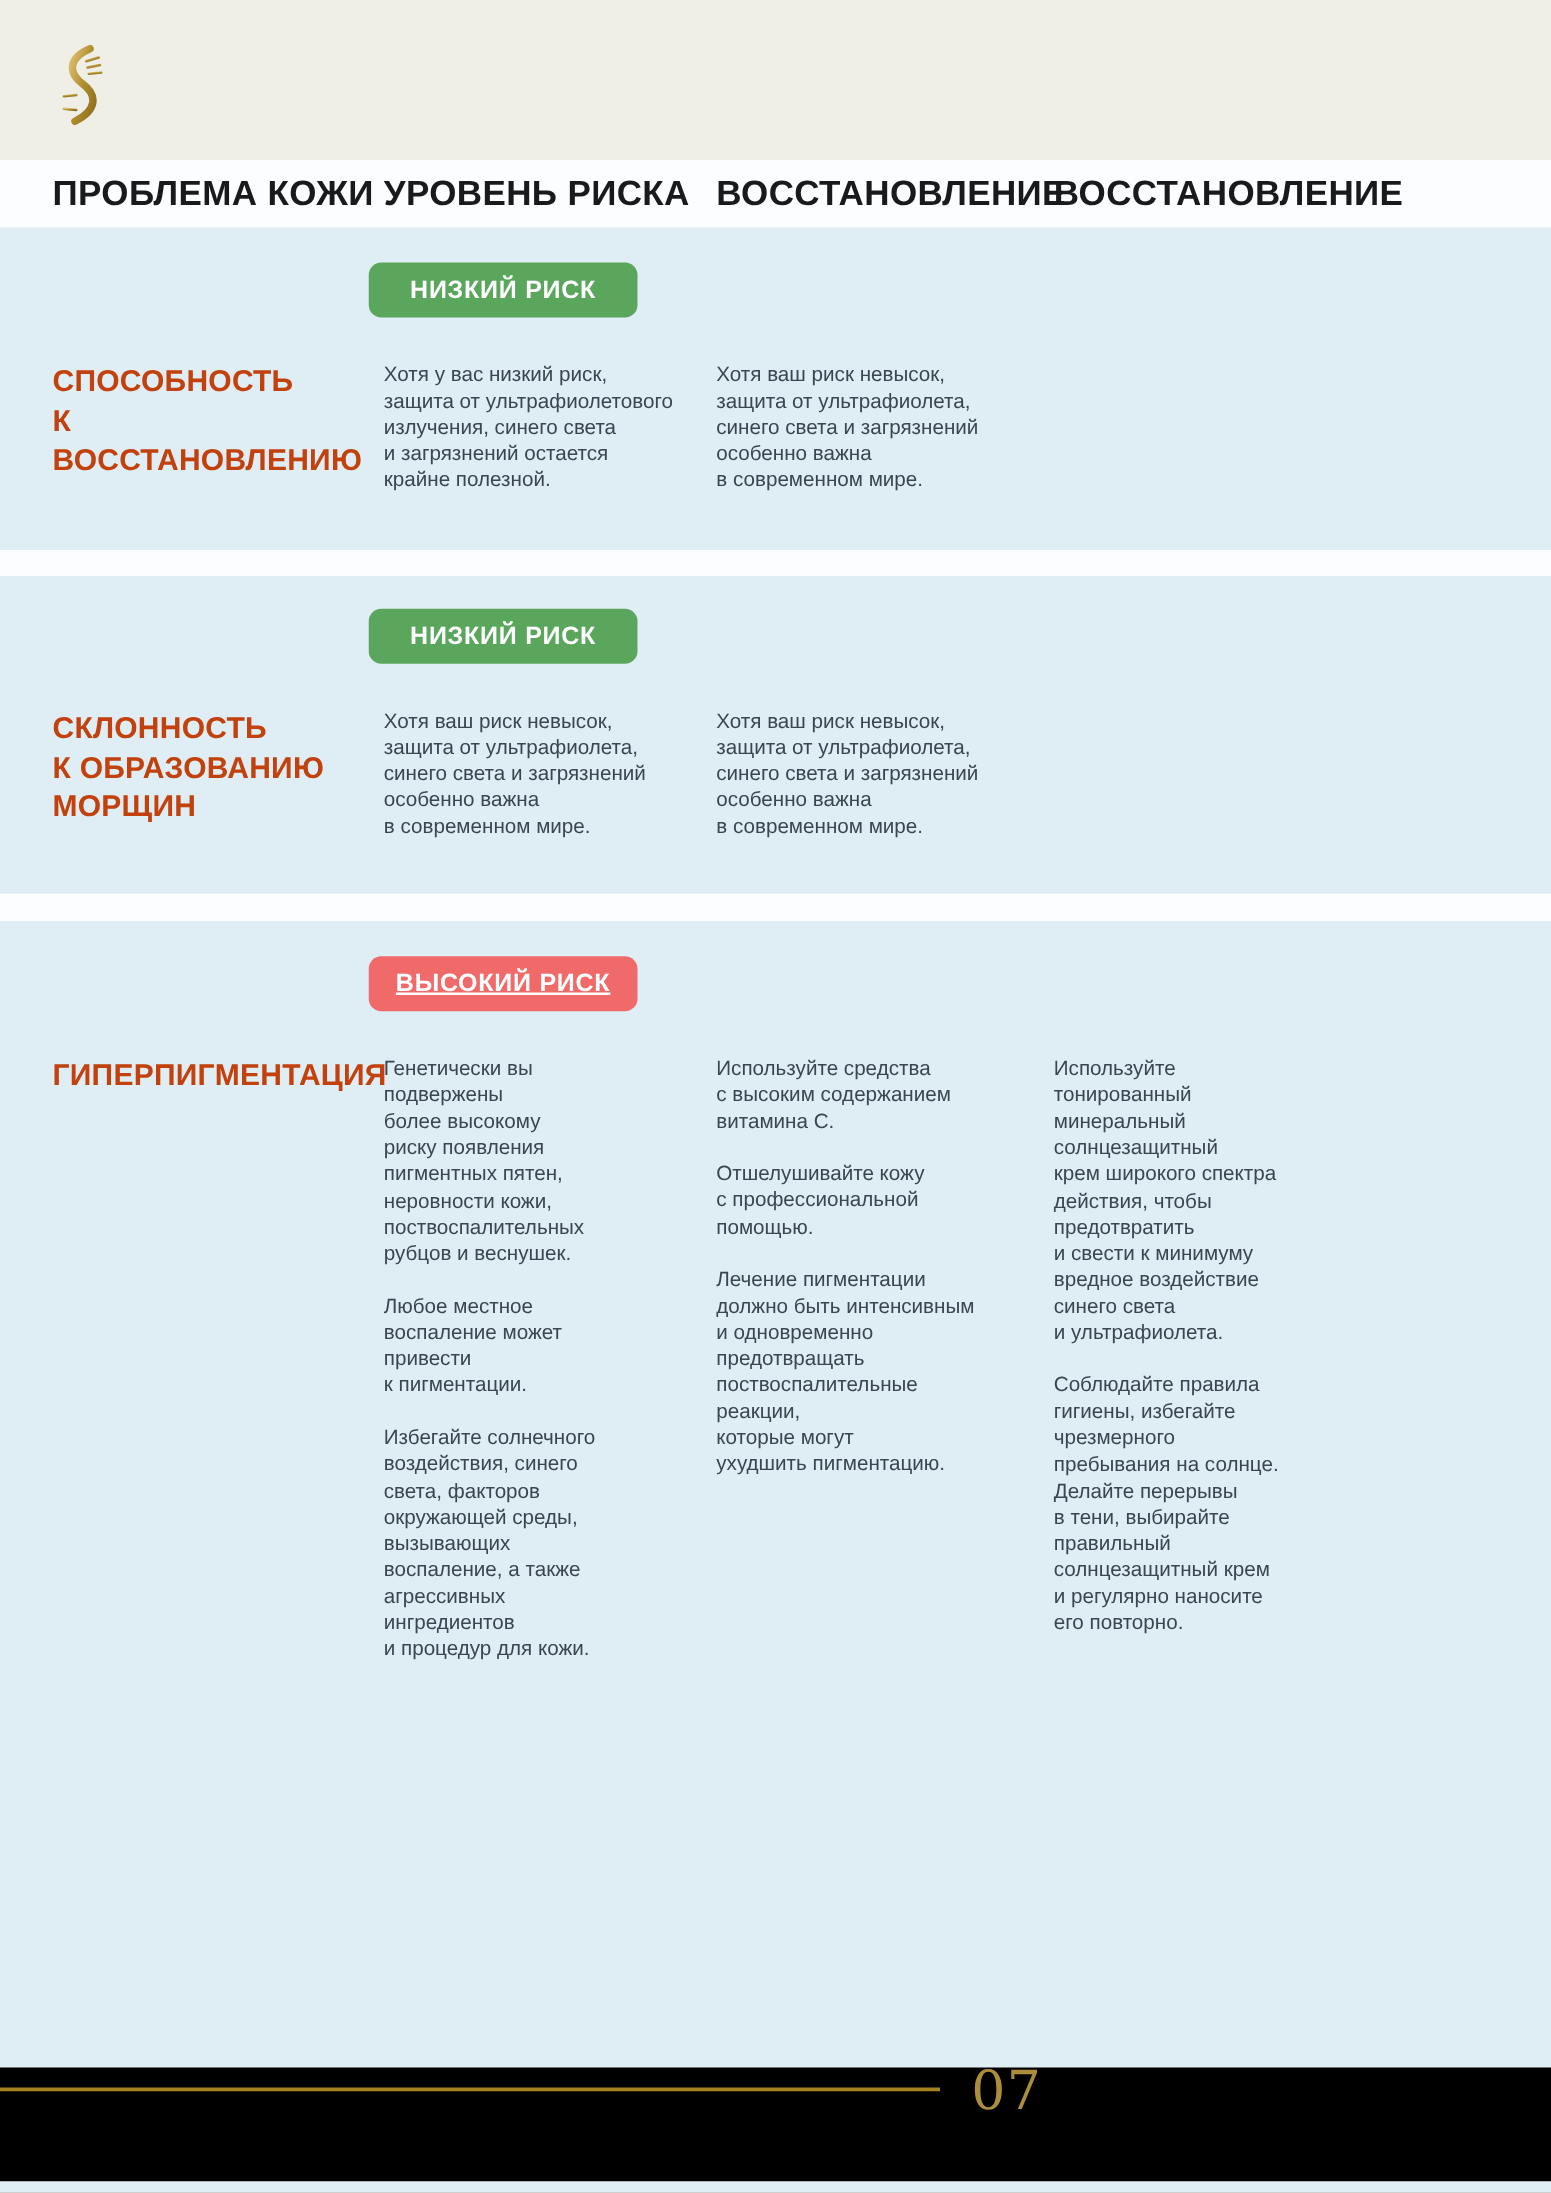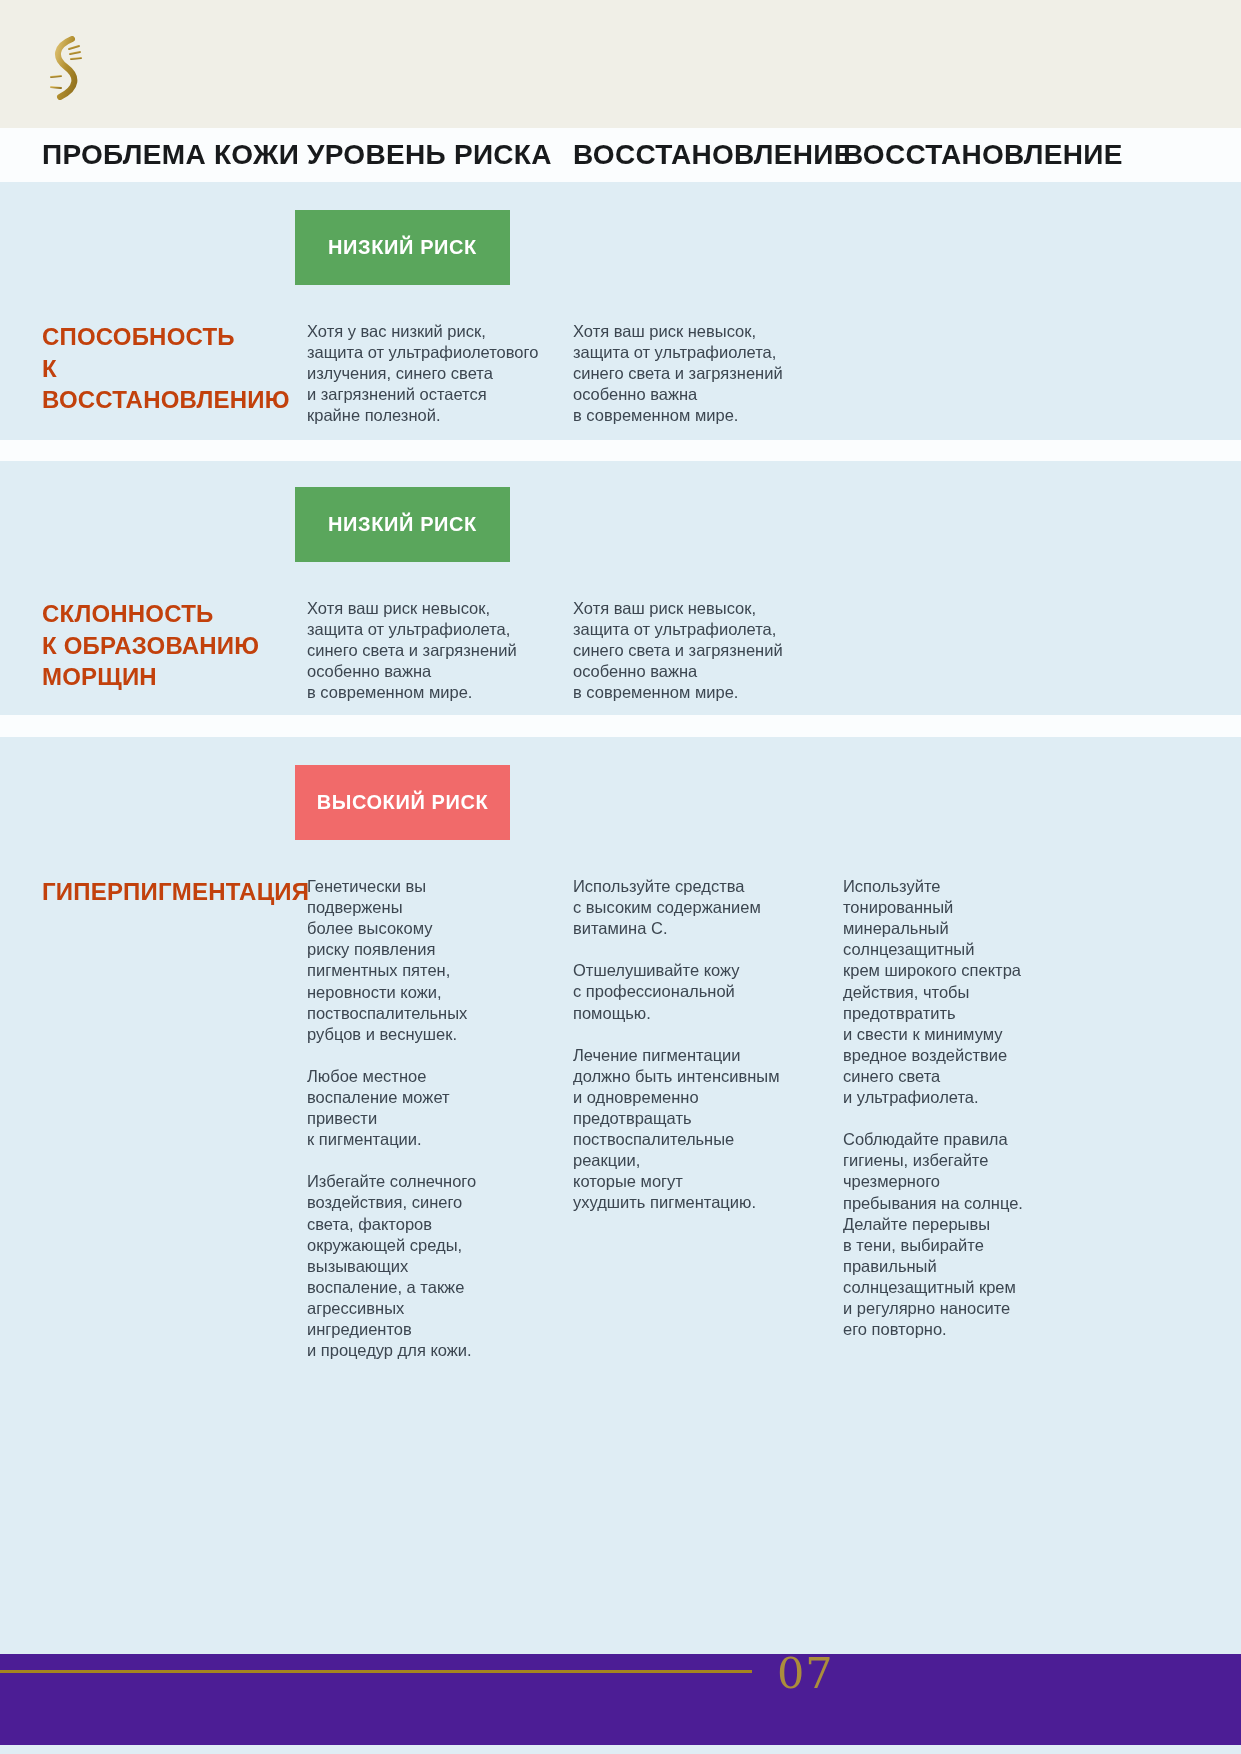--- a/index.html
+++ b/index.html
@@ -38,45 +38,45 @@
   .band.s3 { height:917px; }
   .gap { height:21px; background:#fbfdfe; }
   .gap.g2 { height:22px; }
 
   .grid {
     display:grid;
     grid-template-columns:265px 266px 270px 1fr;
   }
   .badge {
     display:flex; align-items:center; justify-content:center;
-    width:215px; height:75px;
+    width:215px; height:44px;
     margin-left:-12px;
-    border-radius:0;
+    border-radius:10px;
     color:#ffffff; font-size:20px; font-weight:700; letter-spacing:.6px;
     white-space:nowrap;
   }
   .badge.green { background:#5aa65c; }
-  .badge.red   { background:#f16a6a; }
+  .badge.red   { background:#f16a6a;text-decoration:underline; }
 
   .content-row { margin-top:36px; }
   .problem {
     font-size:24px; font-weight:700; color:#c2410c;
     line-height:1.32; letter-spacing:.2px;
     white-space:pre-line;
     padding-right:16px;
   }
   .textcol { padding-right:24px; }
   .para {
     font-size:16.5px; color:#3c4650; line-height:1.28;
     white-space:pre-line;
   }
   .para + .para { margin-top:21px; }
 
   
-  .footer { height:100px; background:#4c1d95; position:relative; }
+  .footer { height:100px; background:#000000; position:relative; }
   .rule {
     position:absolute; left:0; top:16px;
     width:752px; height:3px; background:#a5841f;
   }
   .page-num {
     position:absolute; left:777px; top:-6px;
     font-family:"DejaVu Serif", serif;
     font-size:43px; color:#ab8d3c; letter-spacing:1px;
   }
   .bottom-strip {

